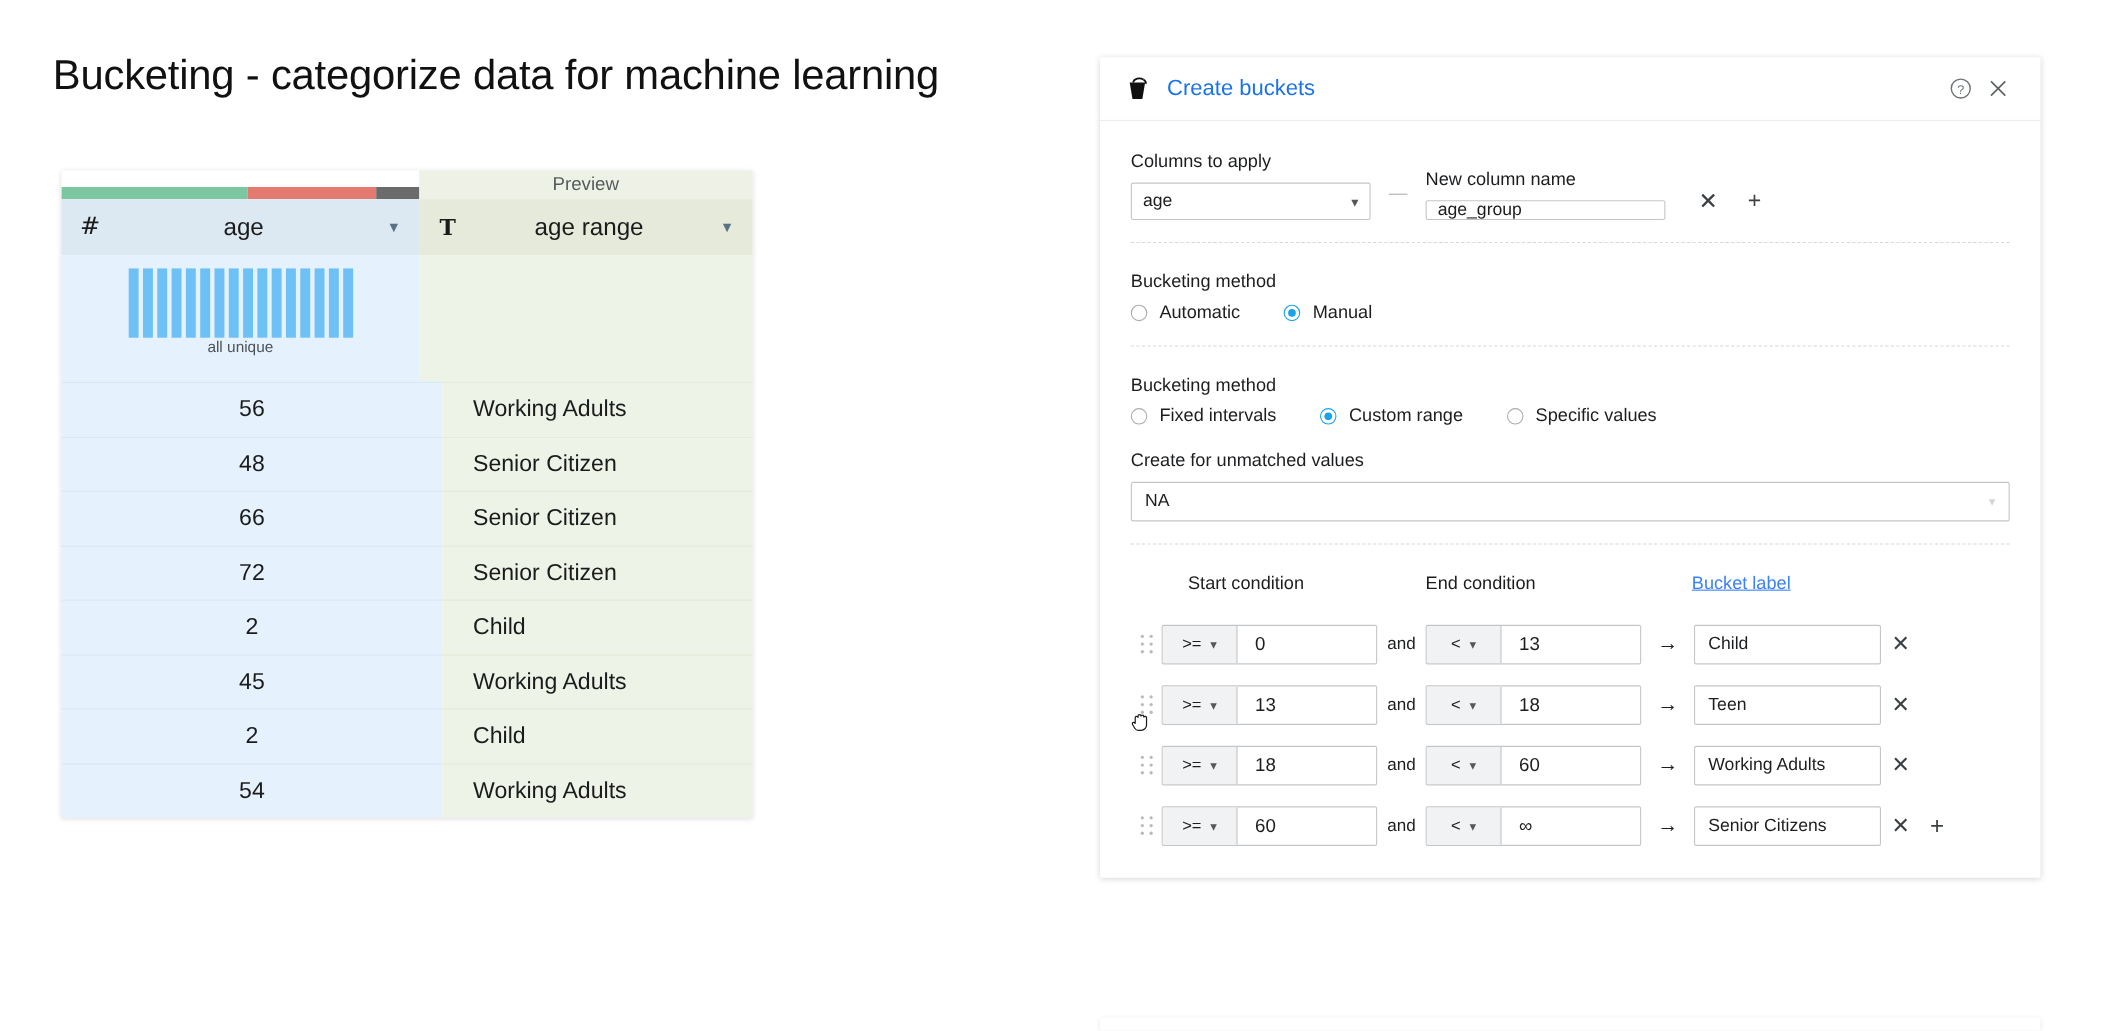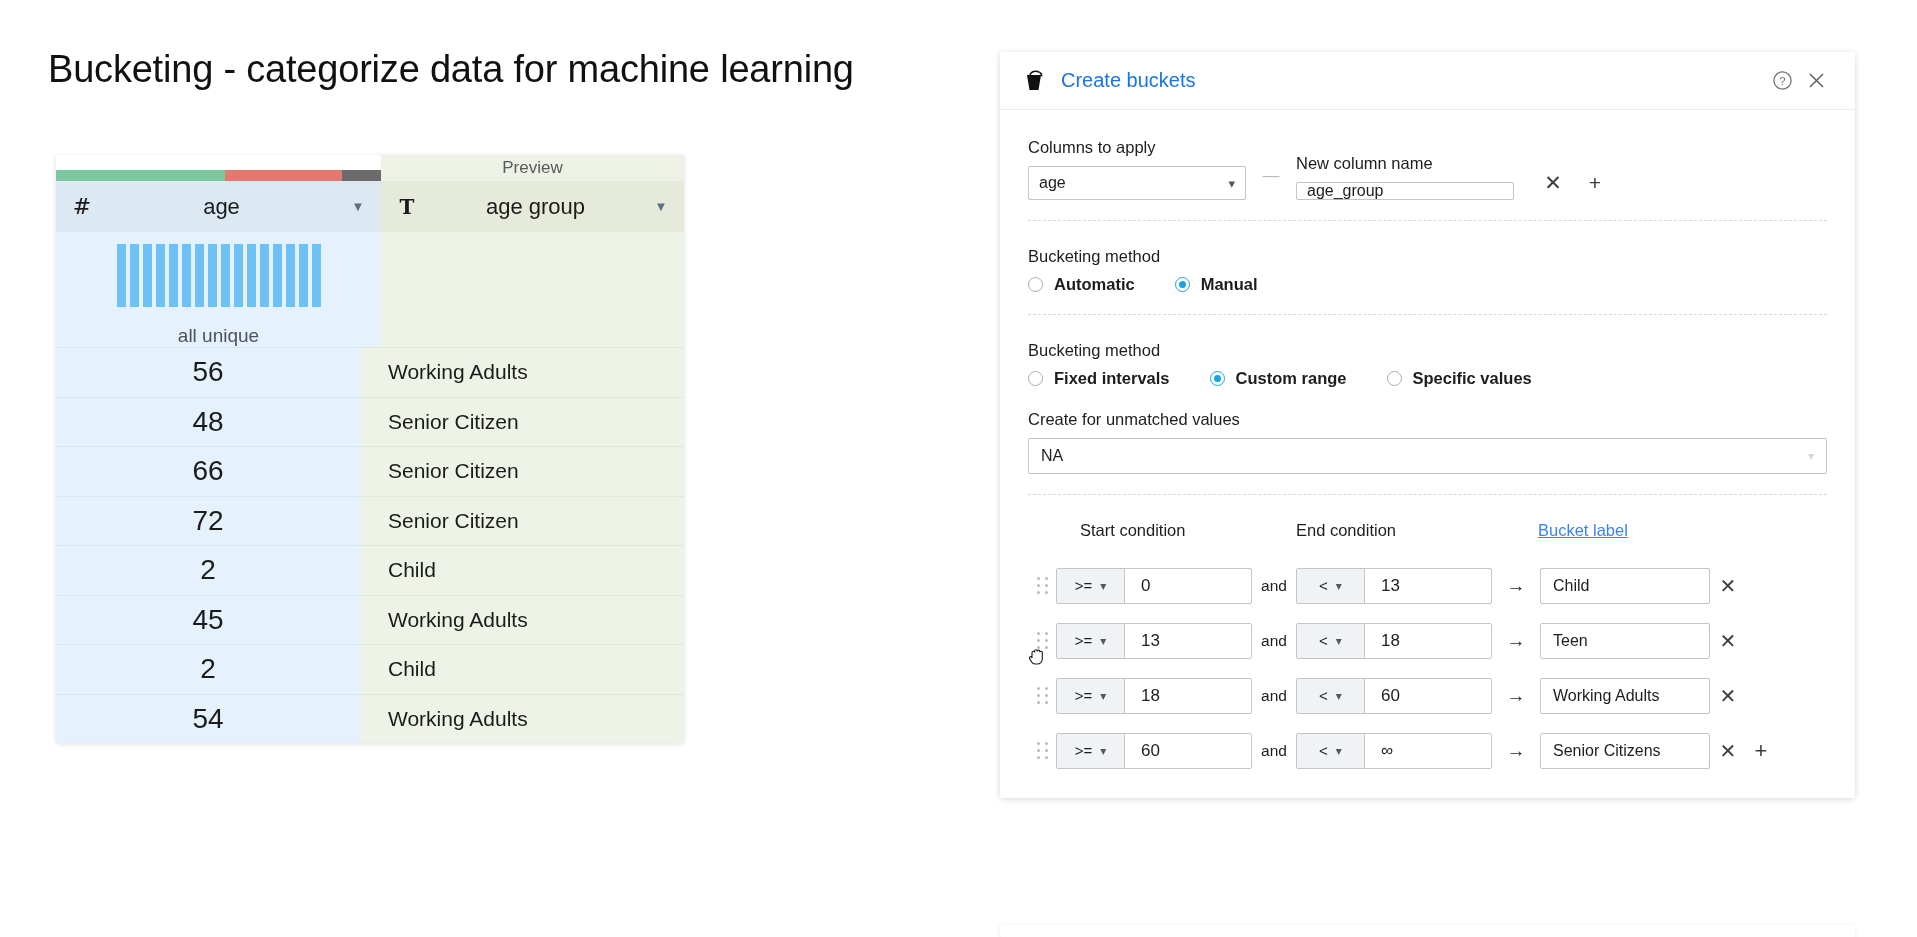--- a/index.html
+++ b/index.html
@@ -53,27 +53,27 @@
   .th-label { flex:1; text-align:center; font-size:22px; color:#1b1b1b; }
   .th-caret {
     width:46px; text-align:center; color:#5a7183; font-size:13px; flex:none;
   }
 
   .tbl-hist { display:flex; height:115px; }
   .hist-cell { width:325px; background:#e5f2fd; display:flex; flex-direction:column;
                align-items:center; justify-content:flex-start; padding-top:12px; }
   .hist-bars { display:flex; gap:4px; height:63px; align-items:flex-end; }
   .hist-bars i { display:block; width:9px; height:63px; background:#6ec1f5; }
-  .hist-label { margin-top:18px; font-size:19px; color:#4b5358; }
+  .hist-label { margin-top:0; font-size:14px; color:#4b5358; }
   .hist-right { flex:1; background:#eef3e7; }
 
   .tbl-row { display:flex; height:49.5px; }
   .tbl-row .c-num {
-    width:304px; background:#e5f2fd; display:flex; align-items:center;
-    justify-content:center; font-size:28px; color:#1b1b1b;
+    width:346px; background:#e5f2fd; display:flex; align-items:center;
+    justify-content:center; font-size:21px; color:#1b1b1b;
     border-top:1px solid #d5e7f3;
   }
   .tbl-row .c-txt {
     flex:1; background:#eef3e7; display:flex; align-items:center;
     padding-left:28px; font-size:21px; color:#1b1b1b;
     border-top:1px solid #e2e9d6;
   }
 
   
   .dialog {
@@ -118,21 +118,21 @@
     width:218px; height:18px; border:1px solid #c3c6c8; border-radius:2px;
     background:#fff; display:flex; align-items:center; padding:0 10px;
     font-size:16px; color:#1c1d1f;
   }
   .icon-btn {
     width:30px; height:34px; display:flex; align-items:center; justify-content:center;
     color:#3c4043; font-size:21px; cursor:pointer; user-select:none;
   }
 
   .radio-row { display:flex; align-items:center; gap:0; margin-top:4px; }
-  .radio-item { display:flex; align-items:center; margin-right:40px; cursor:pointer;font-weight:bold; }
+  .radio-item { display:flex; align-items:center; margin-right:40px; cursor:pointer; }
   .radio-dot {
     width:15px; height:15px; border-radius:50%; border:1.6px solid #a9adb0;
     margin-right:11px; background:#fff; flex:none; position:relative;
   }
   .radio-dot.on { border-color:#1aa3e8; }
   .radio-dot.on::after {
     content:""; position:absolute; left:3px; top:3px;
     width:7px; height:7px; border-radius:50%; background:#1aa3e8;
   }
   .radio-label { font-size:16.5px; color:#1c1d1f; }
@@ -216,21 +216,21 @@
       </div>
 
       <div class="tbl-head">
         <div class="th th-num">
           <span class="th-icon">#</span>
           <span class="th-label">age</span>
           <span class="th-caret">▼</span>
         </div>
         <div class="th th-txt">
           <span class="th-icon t-glyph">T</span>
-          <span class="th-label">age group</span>
+          <span class="th-label">age range</span>
           <span class="th-caret">▼</span>
         </div>
       </div>
 
       <div class="tbl-hist">
         <div class="hist-cell">
           <div class="hist-bars">
               <i style="background: rgb(110, 193, 245);"></i>
               <i style="background: rgb(110, 193, 245);"></i>
               <i style="background: rgb(110, 193, 245);"></i>

